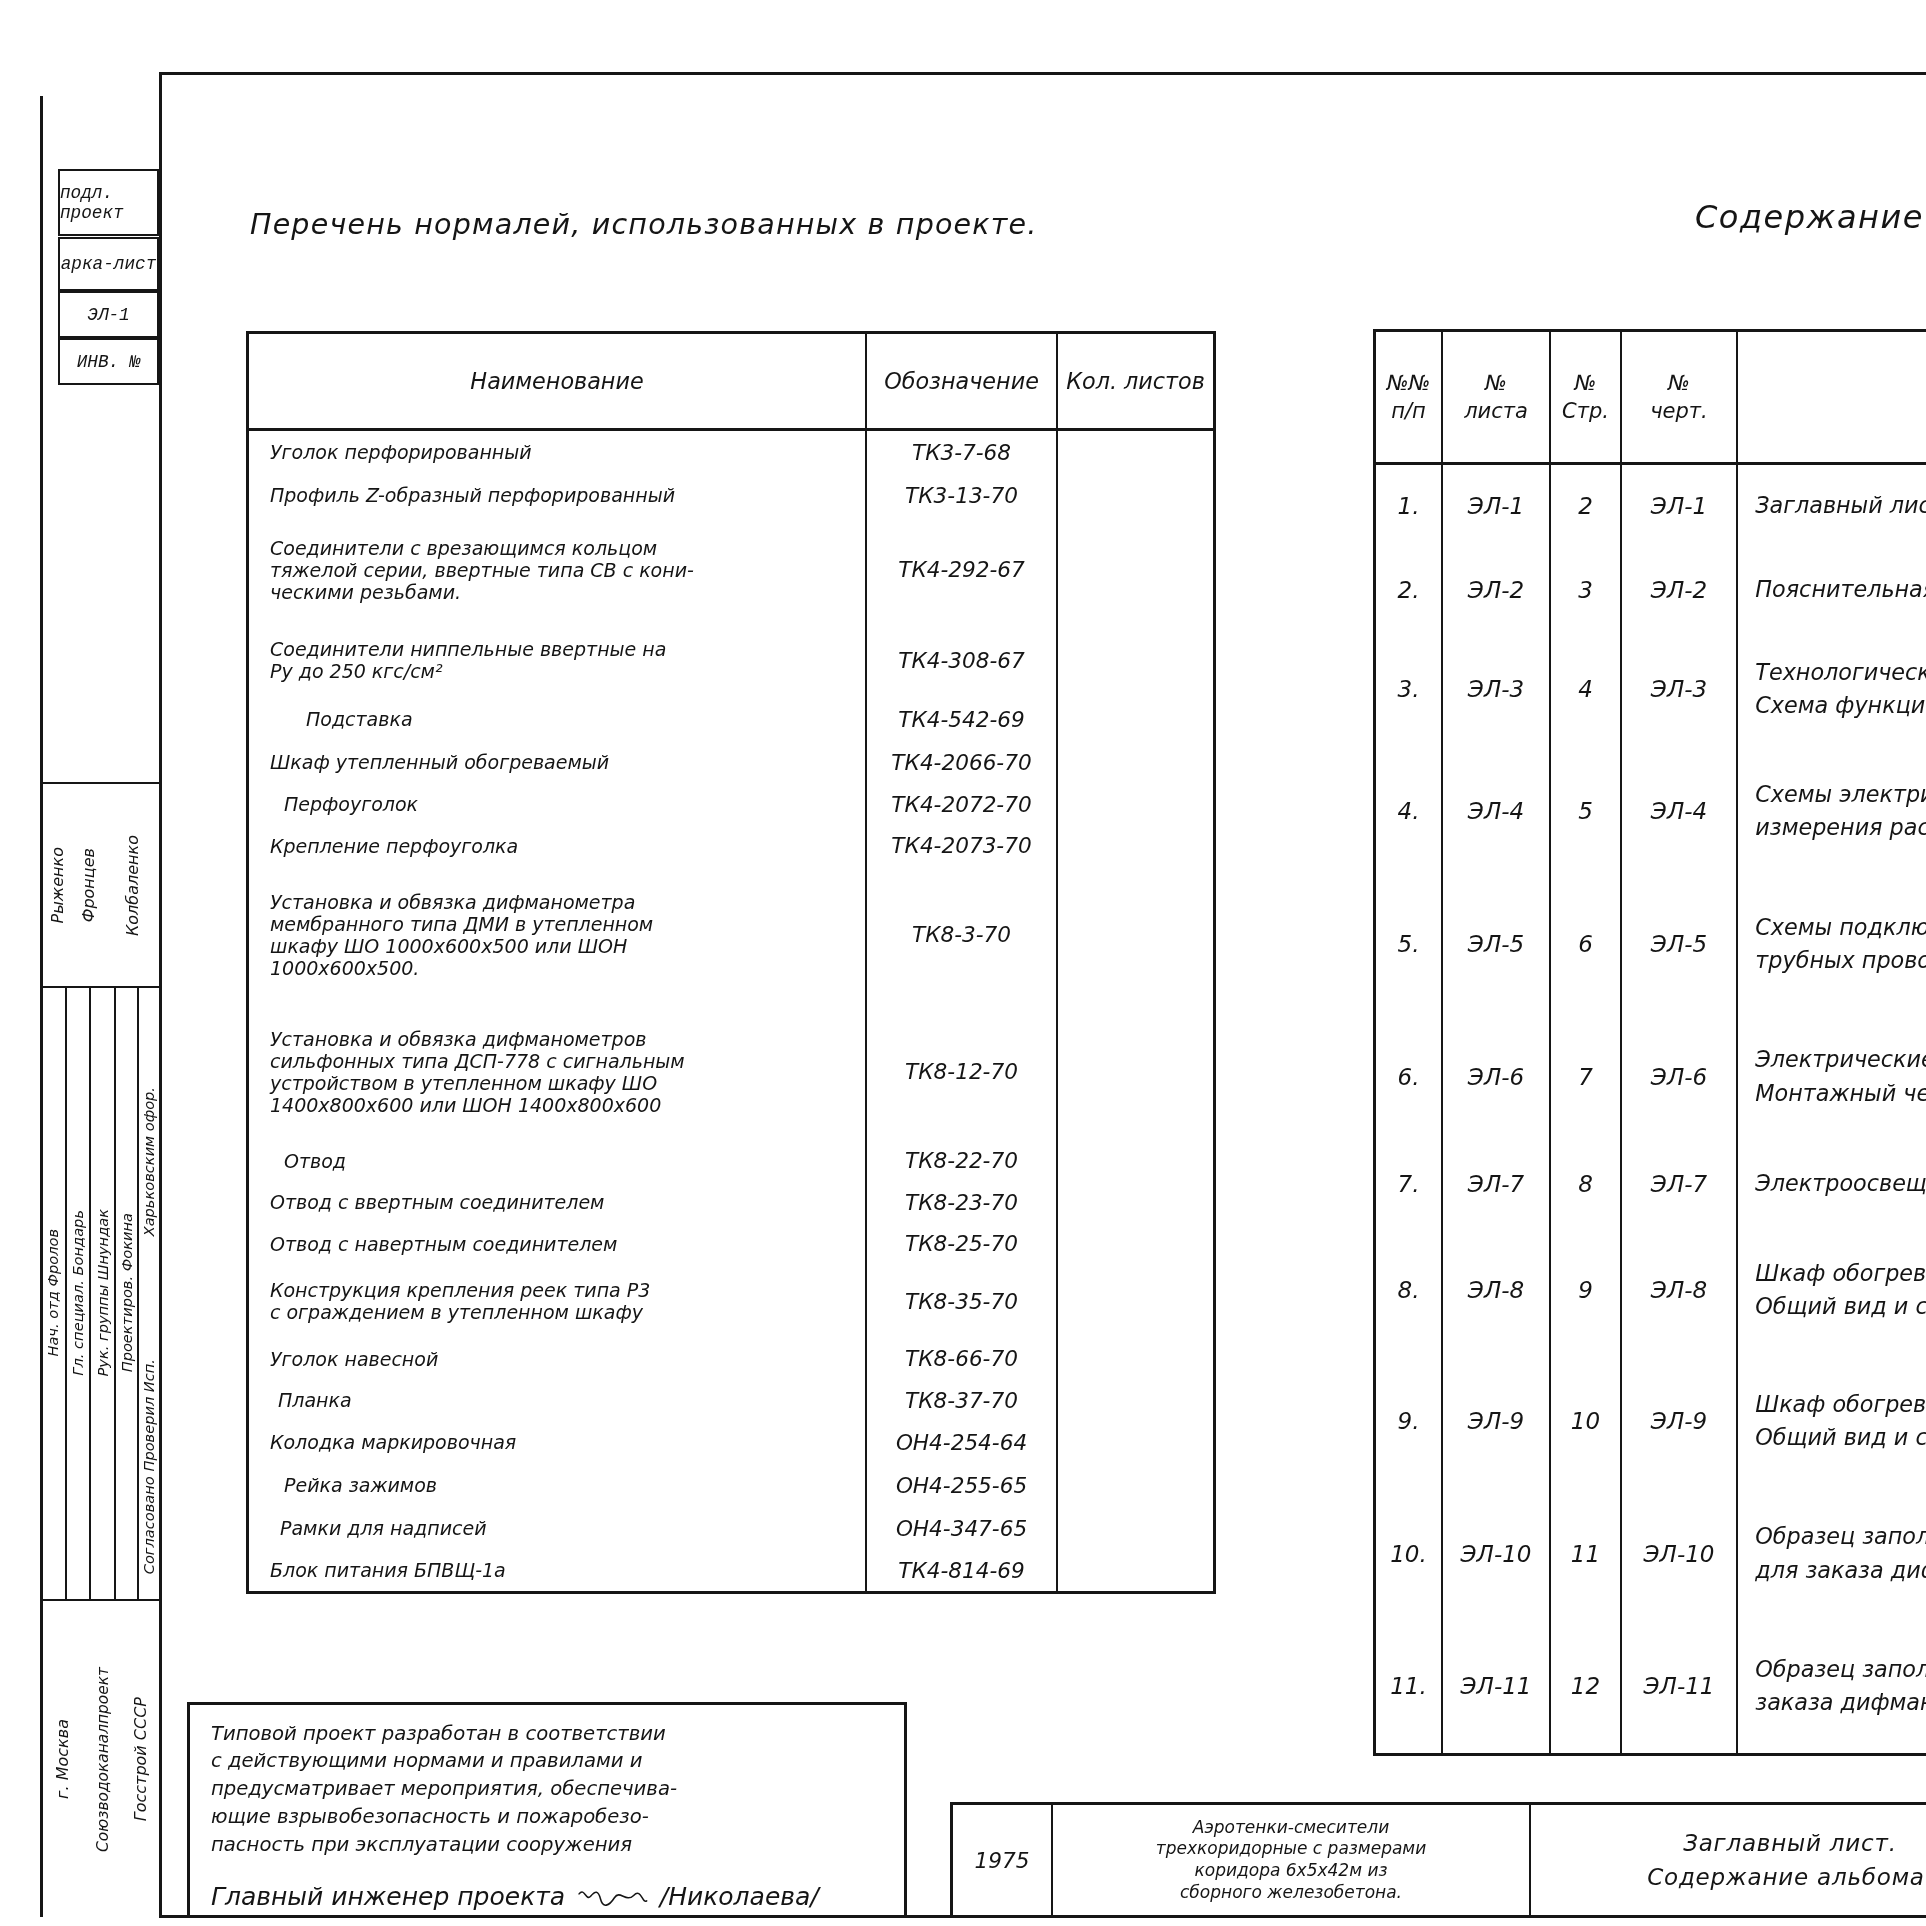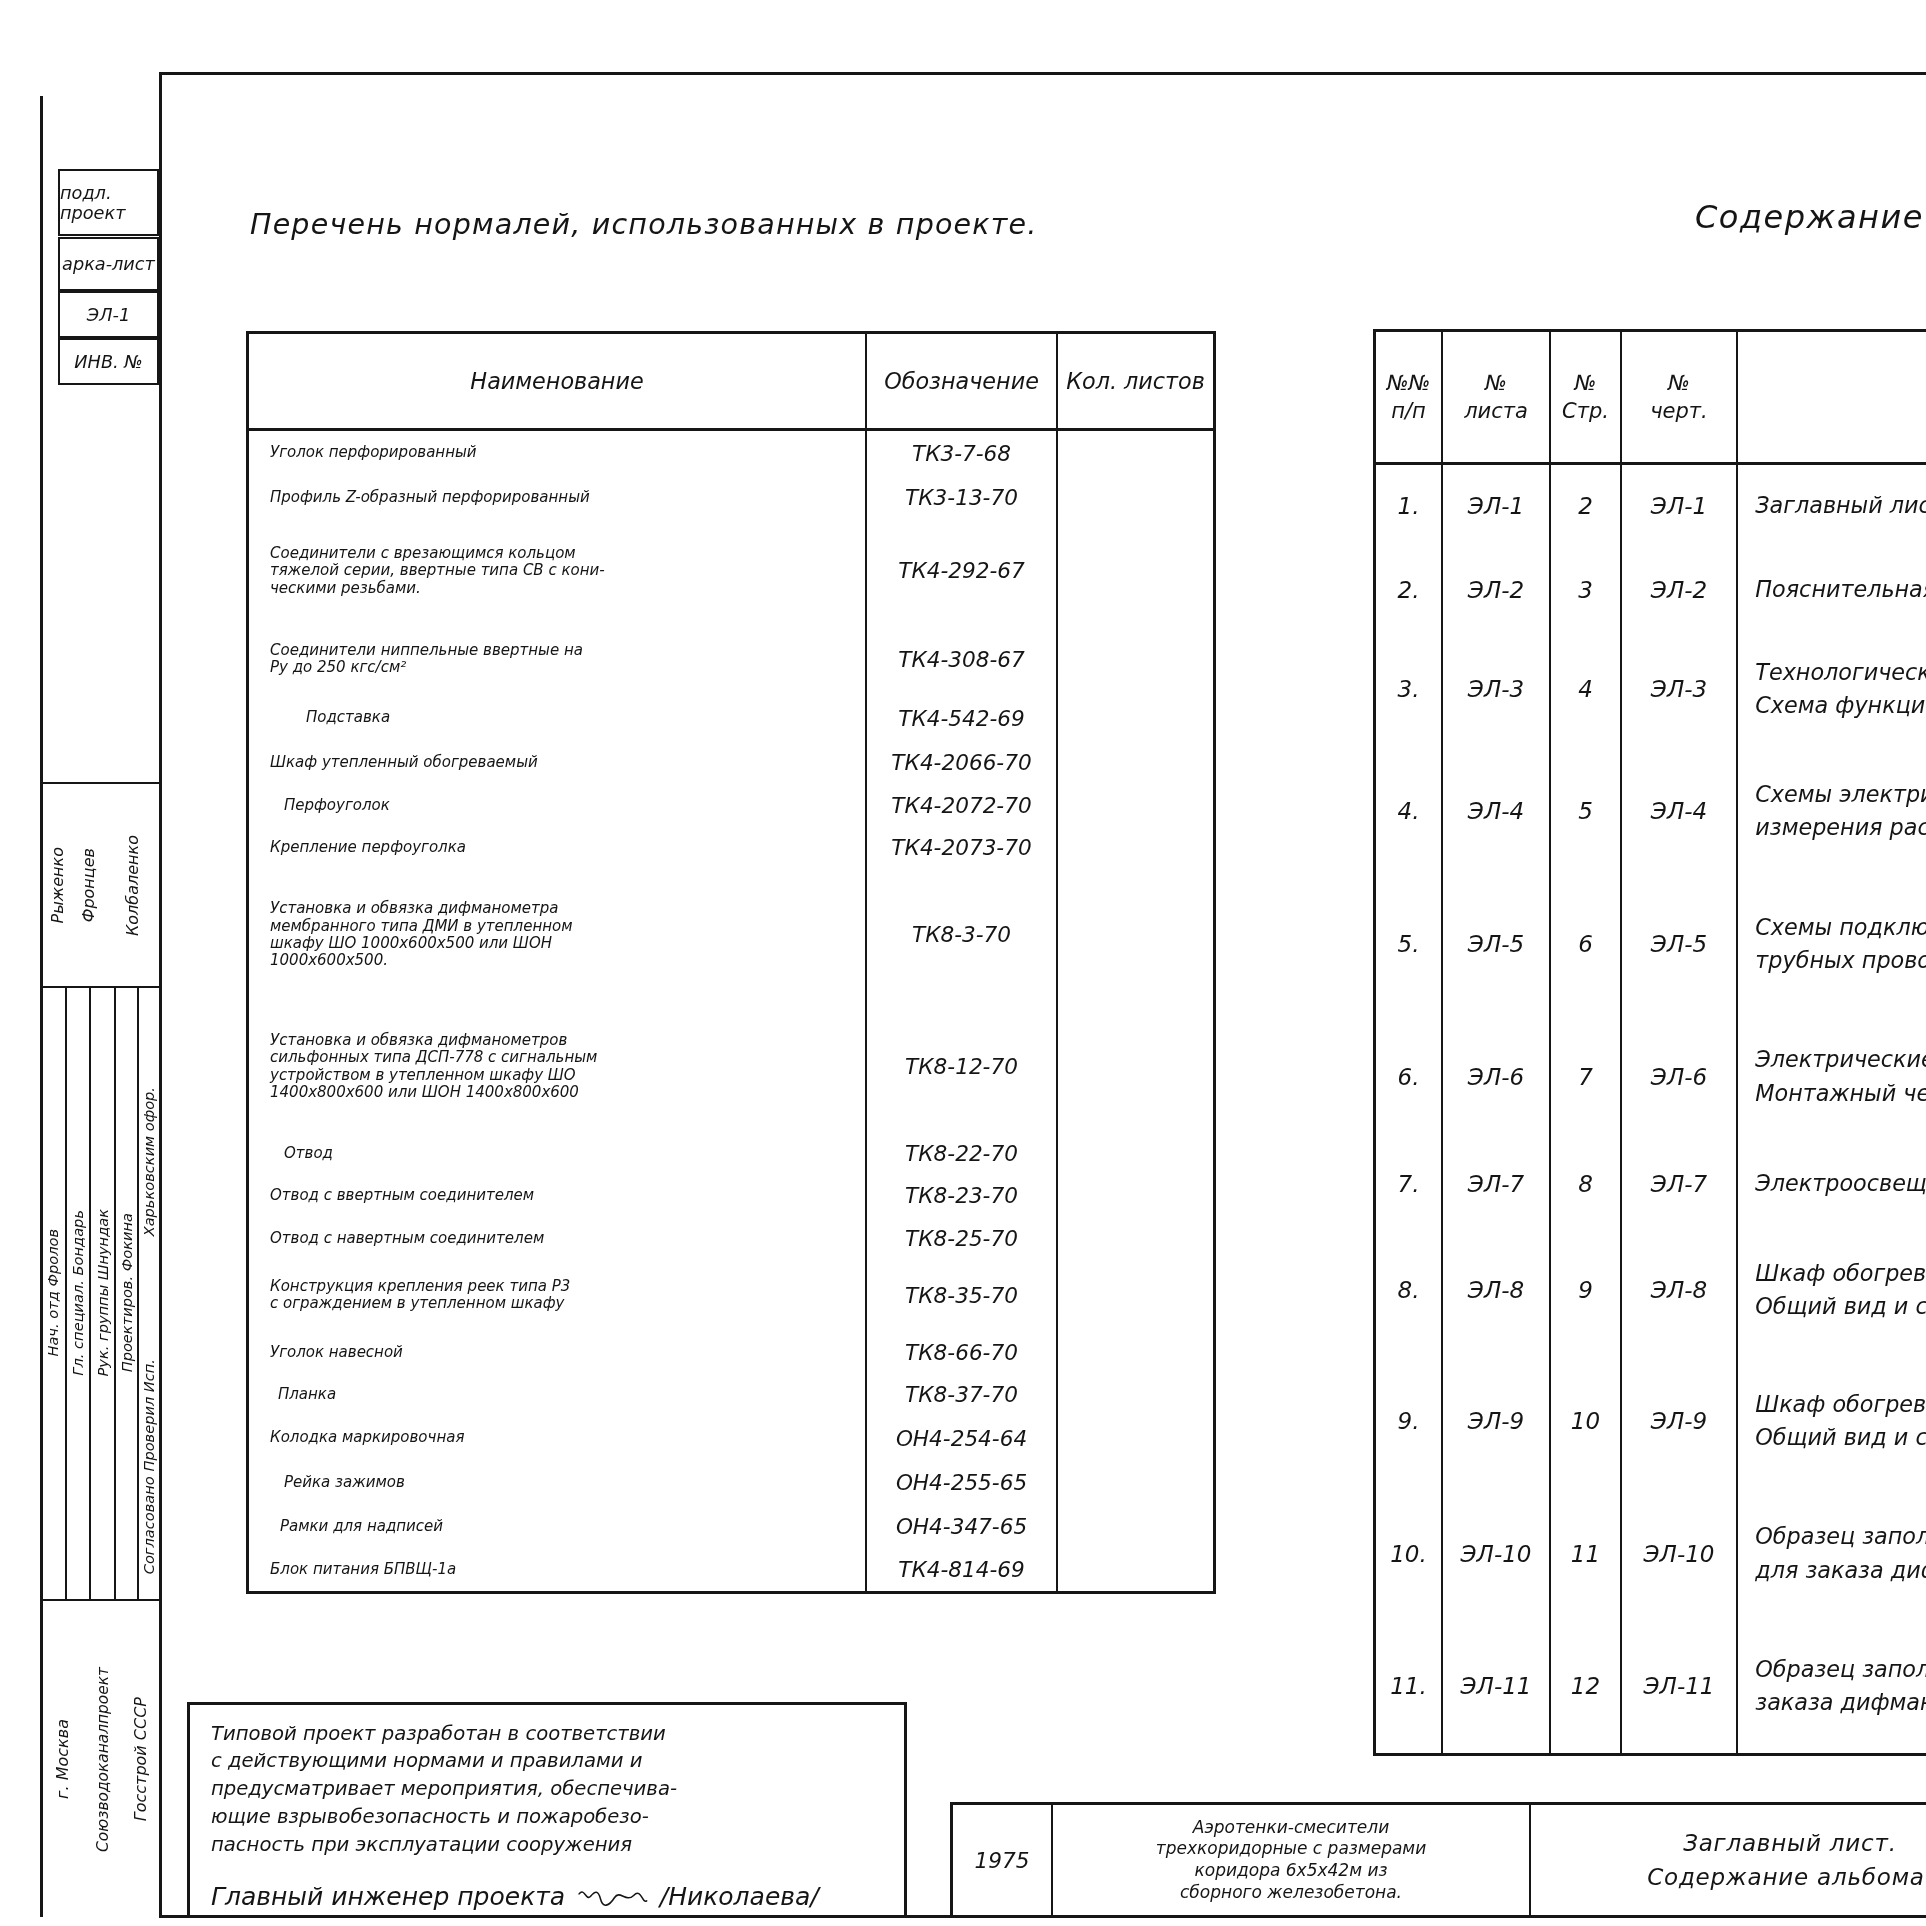--- a/index.html
+++ b/index.html
@@ -20,21 +20,21 @@
 
   
   .ltable{position:absolute;left:246px;top:331px;width:970px;height:1263px;
           border:3.1px solid #161616;box-sizing:border-box;display:flex;flex-direction:column;}
   .lt-head{display:grid;grid-template-columns:616px 191px 1fr;height:94px;
            border-bottom:3.1px solid #161616;flex:0 0 auto;}
   .lt-head>div{display:flex;align-items:center;justify-content:center;font-size:22.3px;}
   .lt-body{flex:1 1 auto;display:flex;flex-direction:column;}
   .lt-row{display:grid;grid-template-columns:616px 191px 1fr;min-height:0;}
   .lt-row>.c-name{display:flex;align-items:center;padding:3.1px 7.7px 3.1px 21px;
-                  font-size:15px;line-height:1.16;}
+                  font-size:19px;line-height:1.16;}
   .lt-row>.c-des,.lt-head>.h-des{border-left:2.3px solid #161616;}
   .lt-row>.c-cnt,.lt-head>.h-cnt{border-left:2.3px solid #161616;}
   .lt-row>.c-des{display:flex;align-items:center;justify-content:center;font-size:21.6px;white-space:nowrap;}
 
   
   .rtable{position:absolute;left:1373px;top:329px;width:1304px;height:1427px;
           border:3.1px solid #161616;box-sizing:border-box;display:flex;flex-direction:column;}
   .rt-cols{display:grid;grid-template-columns:65px 108px 71px 116px 784px 1fr;}
   .rt-head{height:130px;border-bottom:3.1px solid #161616;flex:0 0 auto;}
   .rt-head>div{display:flex;align-items:center;justify-content:center;text-align:center;
@@ -57,21 +57,21 @@
           border:3.5px solid #161616;box-sizing:border-box;
           display:grid;grid-template-columns:98px 478px 520px 331px 210px 1fr;}
   .tblock>div{display:flex;align-items:center;justify-content:center;text-align:center;}
   .tb-year{font-size:21.6px;}
   .tb-desc{font-size:17px;line-height:1.28;}
   .tb-title{font-size:23px;line-height:1.5;letter-spacing:0.8px;}
 
   
   .strip-edge{position:absolute;left:40px;top:96px;width:3.1px;height:1821px;background:#161616;}
   .mbox{position:absolute;left:58px;width:101px;border:2.3px solid #161616;box-sizing:border-box;
-        display:flex;align-items:center;justify-content:center;font-size:17.7px;overflow:hidden;}
+        display:flex;align-items:center;justify-content:center;font-size:17.7px;overflow:hidden;font-family:Liberation Mono, monospace;}
   .vtext{writing-mode:vertical-rl;transform:rotate(180deg);white-space:nowrap;}
   .vcell{position:absolute;display:flex;align-items:center;justify-content:center;
          font-size:16px;overflow:hidden;}
   .vcell.small{font-size:14.6px;}
   .stampline{position:absolute;left:40px;width:119px;height:2.3px;background:#161616;}
   .stamp-v{position:absolute;top:986px;height:613px;width:2.3px;background:#161616;}
 </style>
 </head>
 <body>
 

